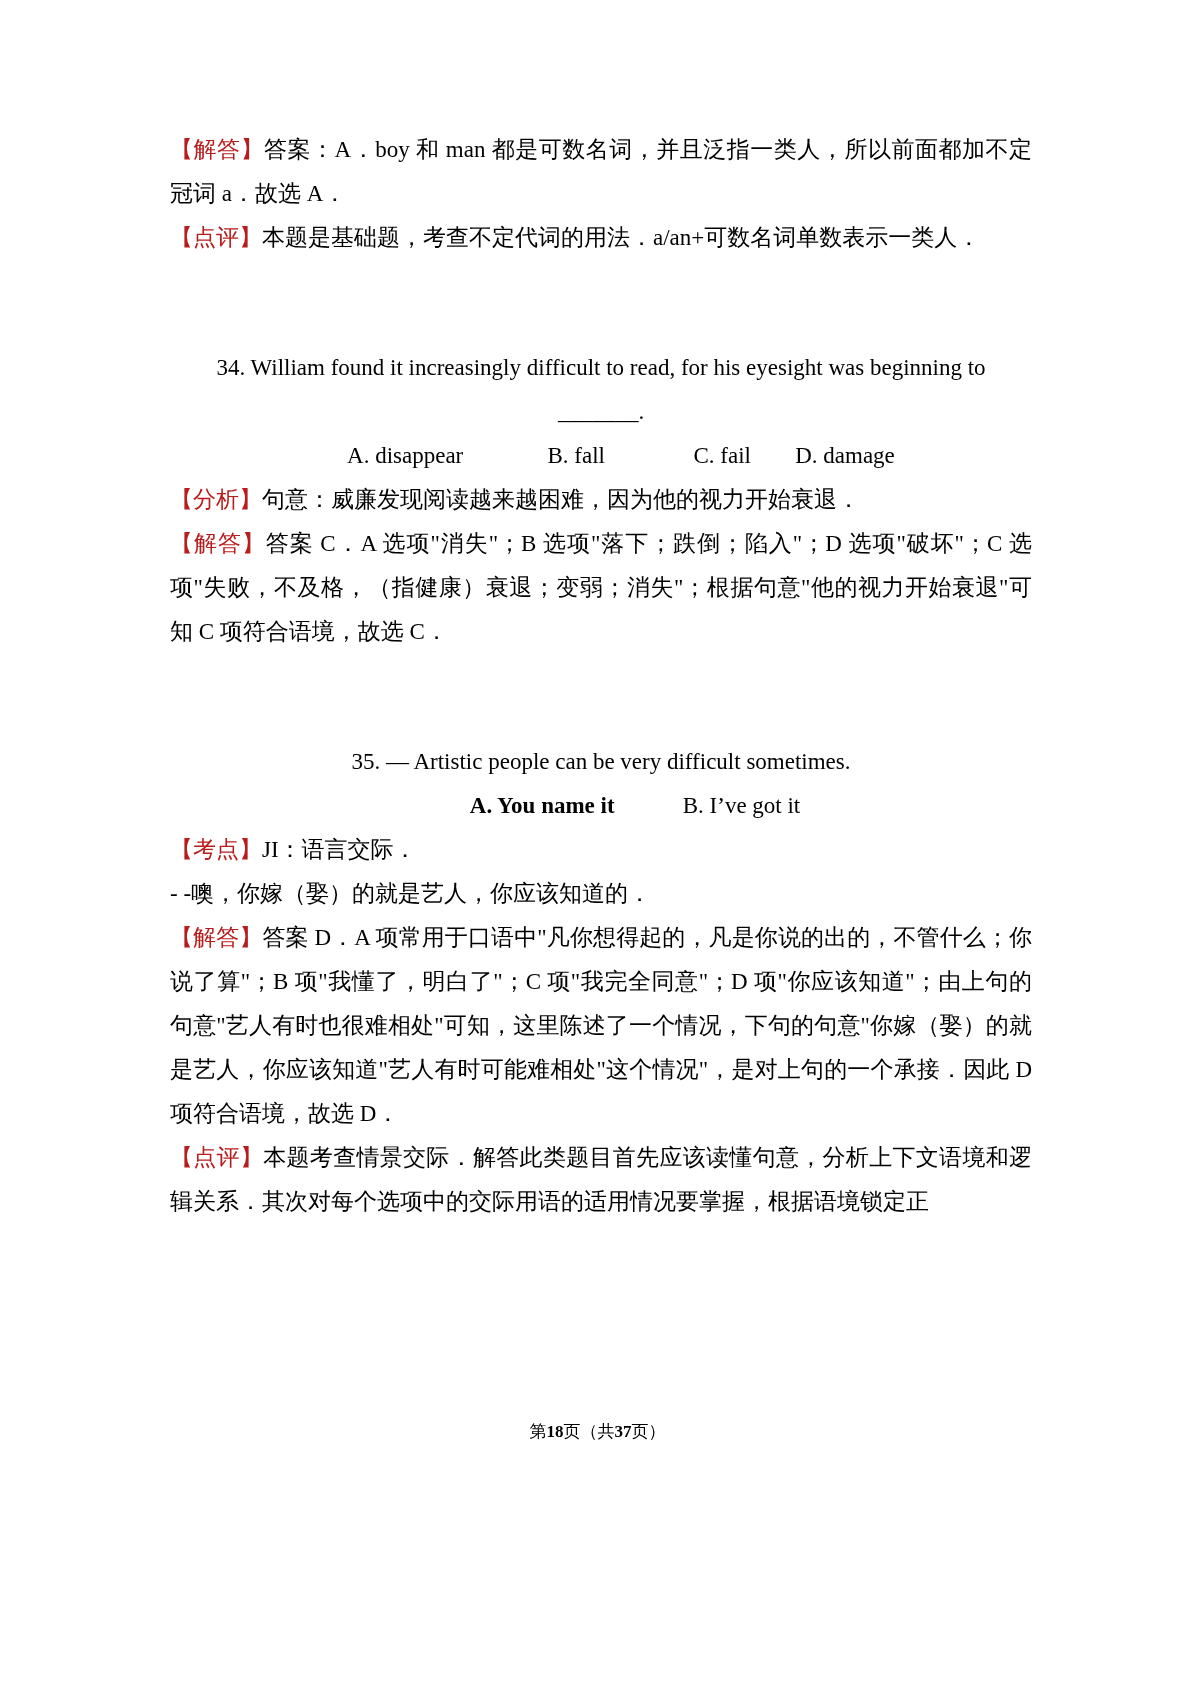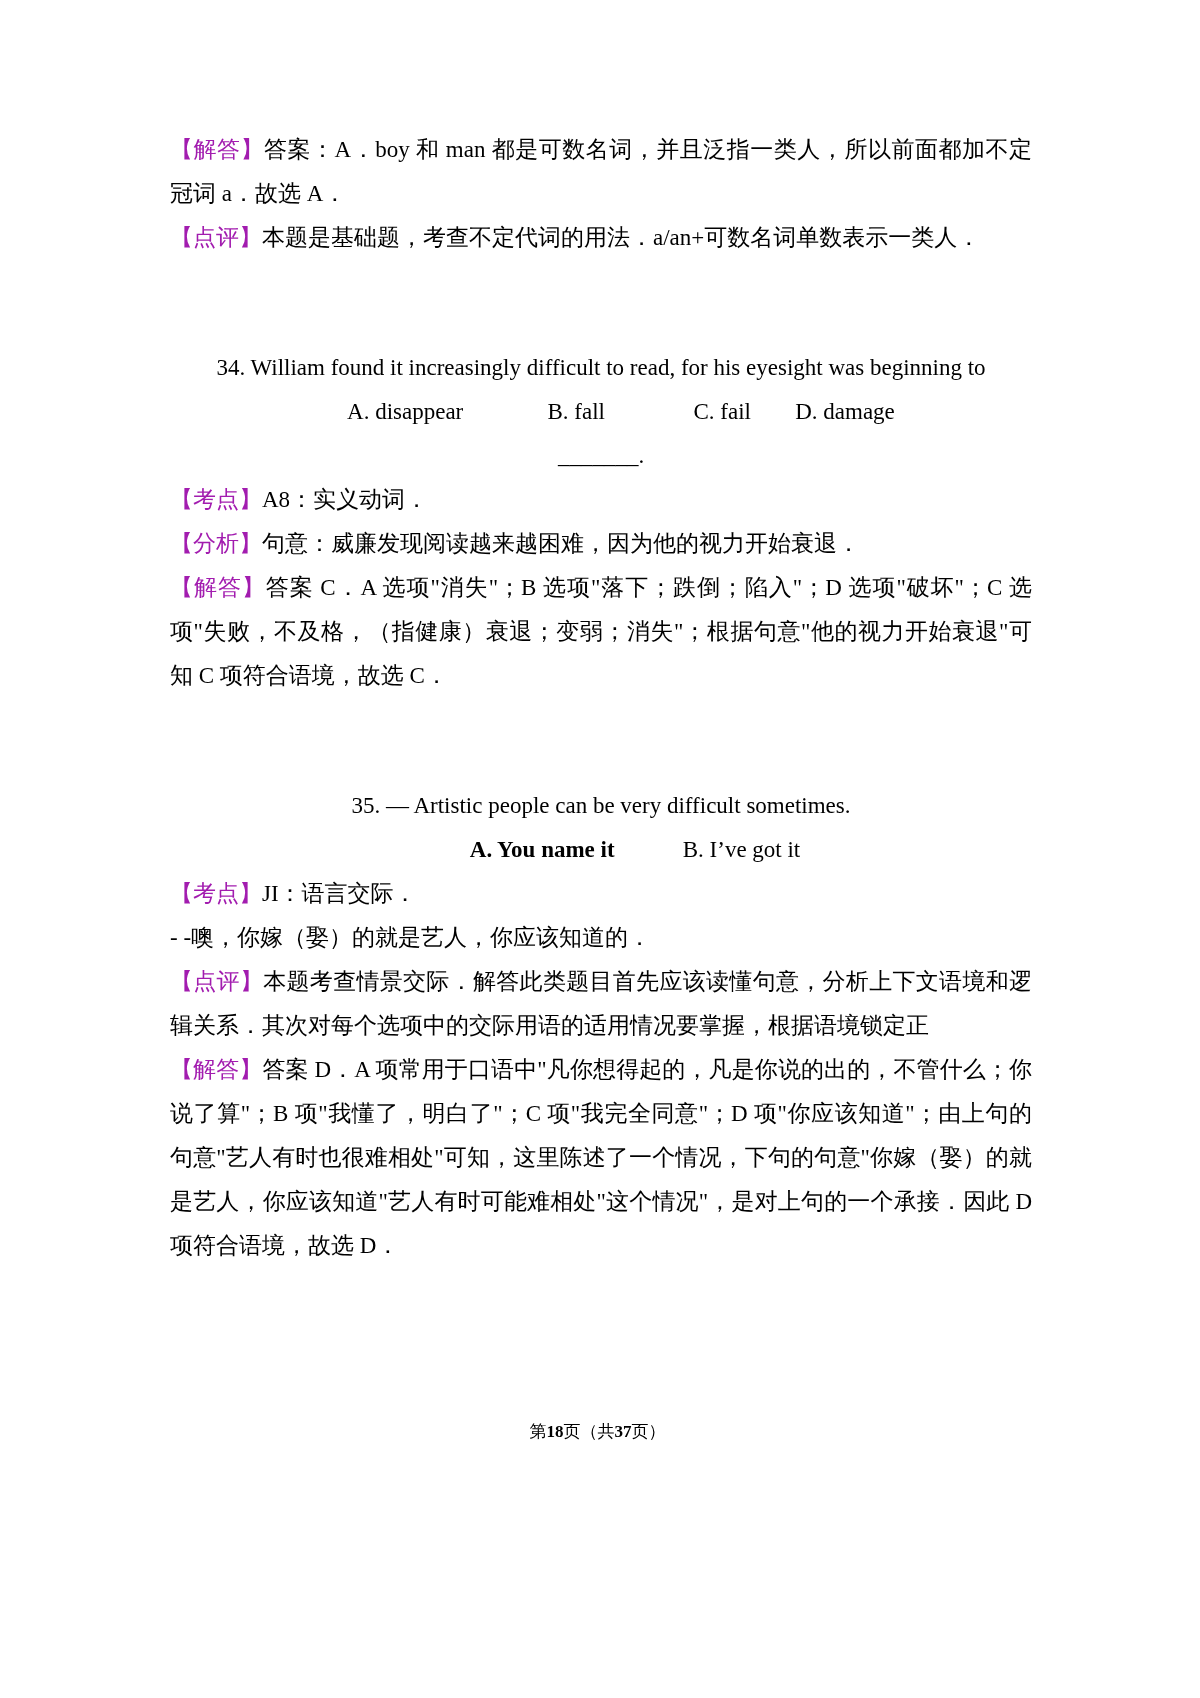--- a/index.html
+++ b/index.html
@@ -23,21 +23,21 @@
     width: 862px;
     font-size: 23px;
     line-height: 44px;
   }
   .para {
     text-align: justify;
     text-justify: inter-character;
   }
   .para.en { text-align: center; }
   .nowrap { white-space: nowrap; }
-  .tag { color: #a21caf; }
+  .tag { color: #b91c1c; }
   .gap { height: 86px; }
   .opt { display: inline-block; }
   .opt-a { width: 196px; }
   .opt-b { width: 146px; }
   .opt-c { width: 146px; }
   .col1  { width: 281px; font-weight: bold; }
   .footer {
     position: absolute;
     top: 1420px;
     left: 0;
@@ -56,43 +56,42 @@
 <div class="page">
   <div class="content">
 
     <p class="para"><span class="tag">【解答】</span><span>答案：A．boy 和 man 都是可数名词，并且泛指一类人，所以前面都加不定冠词 a．故选 A．</span></p>
 
     <p class="para"><span class="tag">【点评】</span><span>本题是基础题，考查不定代词的用法．a/an+可数名词单数表示一类人．</span></p>
 
     <div class="gap"></div>
 
     <p class="para en nowrap">34. William found it increasingly difficult to read, for his eyesight was beginning to</p>
+    <p class="para en">_______.</p>
+
     <p class="para en"><span class="opt opt-a">A. disappear</span><span class="opt opt-b">B. fall</span><span class="opt opt-c">C. fail</span><span class="opt">D. damage</span></p>
 
-    <p class="para en">_______.</p>
-
-    <p class="para"><span class="tag">【考点】</span><span>A8：实义动词．</span></p>
 
     <p class="para"><span class="tag">【分析】</span><span>句意：威廉发现阅读越来越困难，因为他的视力开始衰退．</span></p>
 
     <p class="para"><span class="tag">【解答】</span><span>答案 C．A 选项"消失"；B 选项"落下；跌倒；陷入"；D 选项"破坏"；C 选项"失败，不及格，（指健康）衰退；变弱；消失"；根据句意"他的视力开始衰退"可知 C 项符合语境，故选 C．</span></p>
 
 
     <div class="gap"></div>
 
     <p class="para en">35. — Artistic people can be very difficult sometimes.</p>
 
     <p class="para en"><span class="opt col1">A. You name it</span><span class="opt">B. I’ve got it</span></p>
 
 
     <p class="para"><span class="tag">【考点】</span><span>JI：语言交际．</span></p>
 
 
     <p class="para"><span>- -噢，你嫁（娶）的就是艺人，你应该知道的．</span></p>
 
+    <p class="para"><span class="tag">【解答】</span><span>答案 D．A 项常用于口语中"凡你想得起的，凡是你说的出的，不管什么；你说了算"；B 项"我懂了，明白了"；C 项"我完全同意"；D 项"你应该知道"；由上句的句意"艺人有时也很难相处"可知，这里陈述了一个情况，下句的句意"你嫁（娶）的就是艺人，你应该知道"艺人有时可能难相处"这个情况"，是对上句的一个承接．因此 D 项符合语境，故选 D．</span></p>
+
     <p class="para"><span class="tag">【点评】</span><span>本题考查情景交际．解答此类题目首先应该读懂句意，分析上下文语境和逻辑关系．其次对每个选项中的交际用语的适用情况要掌握，根据语境锁定正</span></p>
-
-    <p class="para"><span class="tag">【解答】</span><span>答案 D．A 项常用于口语中"凡你想得起的，凡是你说的出的，不管什么；你说了算"；B 项"我懂了，明白了"；C 项"我完全同意"；D 项"你应该知道"；由上句的句意"艺人有时也很难相处"可知，这里陈述了一个情况，下句的句意"你嫁（娶）的就是艺人，你应该知道"艺人有时可能难相处"这个情况"，是对上句的一个承接．因此 D 项符合语境，故选 D．</span></p>
 
   </div>
 
   <div class="footer"><span>第</span><b>18</b><span>页（共</span><b>37</b><span>页）</span></div>
 </div>
 
 </body></html>

